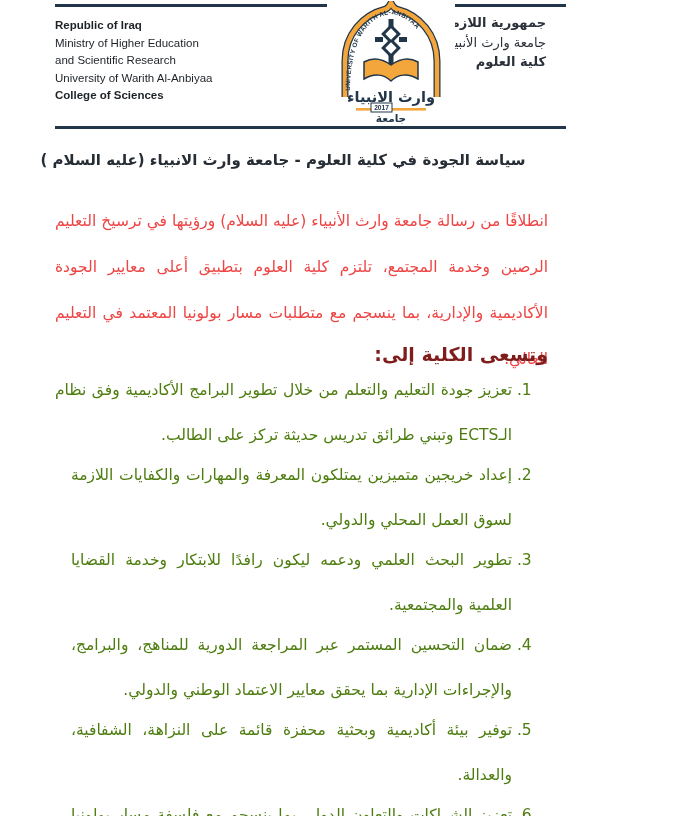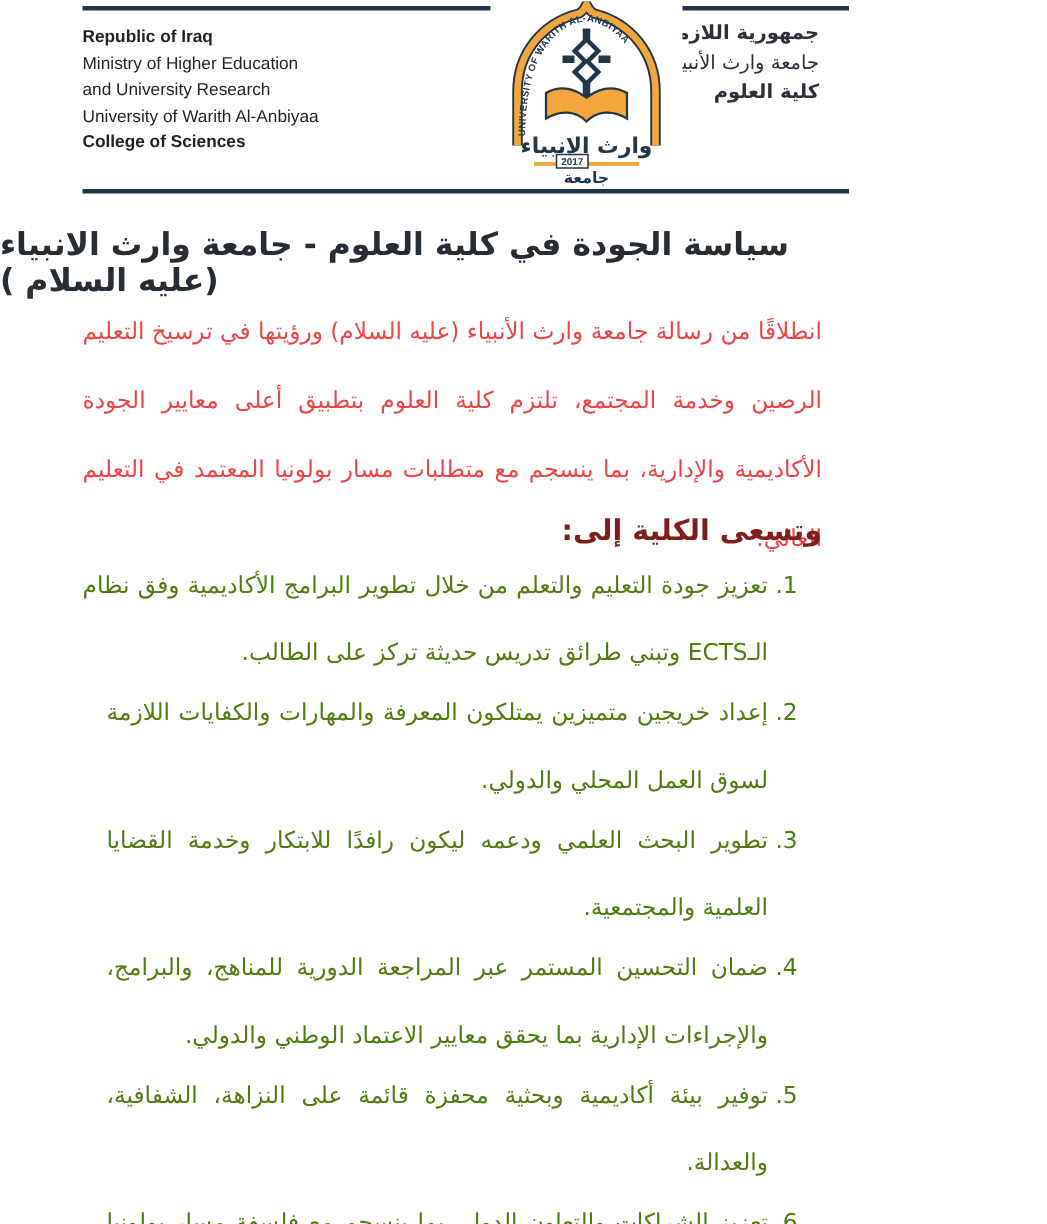--- a/index.html
+++ b/index.html
@@ -32,22 +32,22 @@
     color:#99a0a8;vertical-align:middle;margin-right:3px;white-space:normal;
     word-spacing:13px;
   }
   
   .logo-wrap{
     position:absolute;left:327px;top:0;width:128px;height:126px;
     background:#ffffff;display:flex;align-items:center;justify-content:center;
   }
   
   .doc-title{
-    position:absolute;top:151px;left:0;right:0;direction:rtl;text-align:left;
-    font-size:21px;font-weight:bold;color:#262d35;
+    position:absolute;top:151px;left:0;right:0;direction:rtl;text-align:center;
+    font-size:15px;font-weight:bold;color:#262d35;
   }
   .intro{
     position:absolute;top:198px;right:18px;left:55px;direction:rtl;
     text-align:justify;font-size:15.5px;line-height:46px;color:#ef4444;
   }
   .goals-heading{
     position:absolute;top:340px;right:18px;direction:rtl;
     font-size:19px;font-weight:bold;color:#7f1d1d;line-height:28px;
   }
   .goals{
@@ -63,21 +63,21 @@
 <body>
 
 <div class="page">
 
   <div class="rule rule-top-dark"></div>
   <div class="rule gold rule-top-gold"></div>
 
   <div class="header-en">
     <div class="b">Republic of Iraq</div>
     <div>Ministry of Higher Education</div>
-    <div>and University Research</div>
+    <div>and Scientific Research</div>
     <div>University of Warith Al-Anbiyaa</div>
     <div class="b">College of Sciences</div>
   </div>
 
   <div class="header-ar">
     <div class="b">جمهورية اللازمة</div>
     <div><span>جامعة وارث الأنبيـــــاء</span><span class="honorific">عليه السلام</span></div>
     <div class="b">كلية العلوم</div>
   </div>
 

